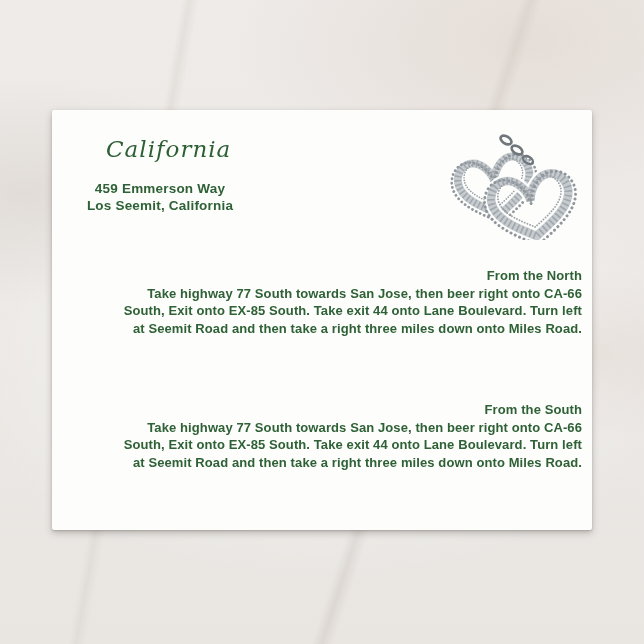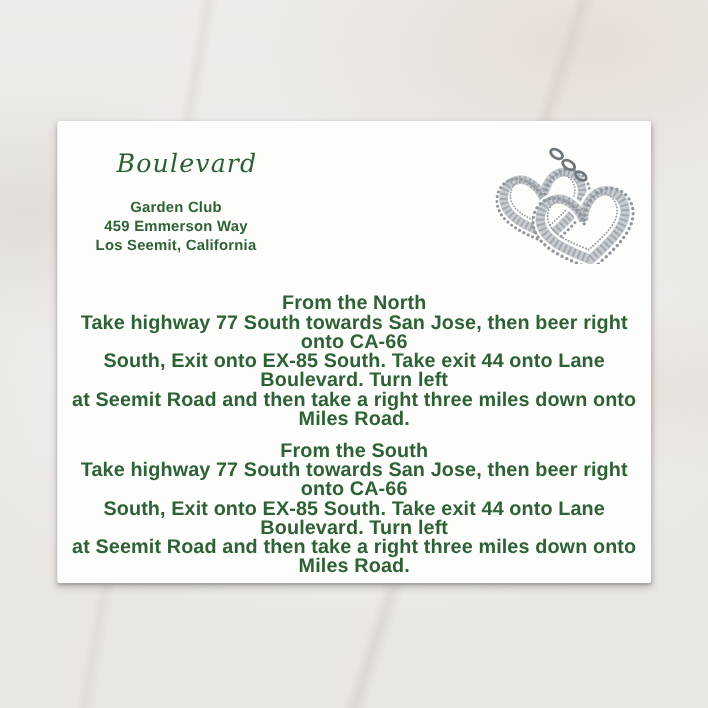--- a/index.html
+++ b/index.html
@@ -27,37 +27,36 @@
   .script-title{position:absolute;left:54px;top:26px;
     font-family:"DejaVu Serif", serif;font-style:italic;
     font-size:23px;letter-spacing:1px;color:#2c5f33;}
 
   .address{position:absolute;left:18px;top:70px;width:180px;
     text-align:center;font-size:13.5px;font-weight:700;line-height:17px;
     letter-spacing:0.2px;color:#2e6135;}
 
   .hearts{position:absolute;left:392px;top:12px;width:136px;height:118px;}
 
-  .section{position:absolute;left:10px;width:520px;text-align:center;
-    font-size:18px;font-weight:700;line-height:17.5px;
+  .section{position:absolute;left:10px;width:520px;text-align:right;
+    font-size:13px;font-weight:700;line-height:17.5px;
     letter-spacing:0.1px;color:#2e6135;}
   .section.north{top:157px;}
   .section.south{top:291px;}
   .section .heading{font-weight:700;}
 </style>
 </head>
 <body>
 
 <div class="stage">
   <div class="card">
 
-    <div class="script-title">Boulevard</div>
+    <div class="script-title">California</div>
 
     <div class="address">
-      <div>Garden Club</div>
       <div>459 Emmerson Way</div>
       <div>Los Seemit, California</div>
     </div>
 
     <svg class="hearts" viewBox="0 0 136 118" xmlns="http://www.w3.org/2000/svg">
       <defs>
         <path id="hp" fill="none" d="M0,14 C-1,4 -10,-8 -20,-8 C-31,-8 -36,2 -36,9 C-36,26 -14,38 0,47 C14,38 36,26 36,9 C36,2 31,-8 20,-8 C10,-8 1,4 0,14 Z"></path>
       </defs>
 
       <g transform="translate(48,46) rotate(-10)">

